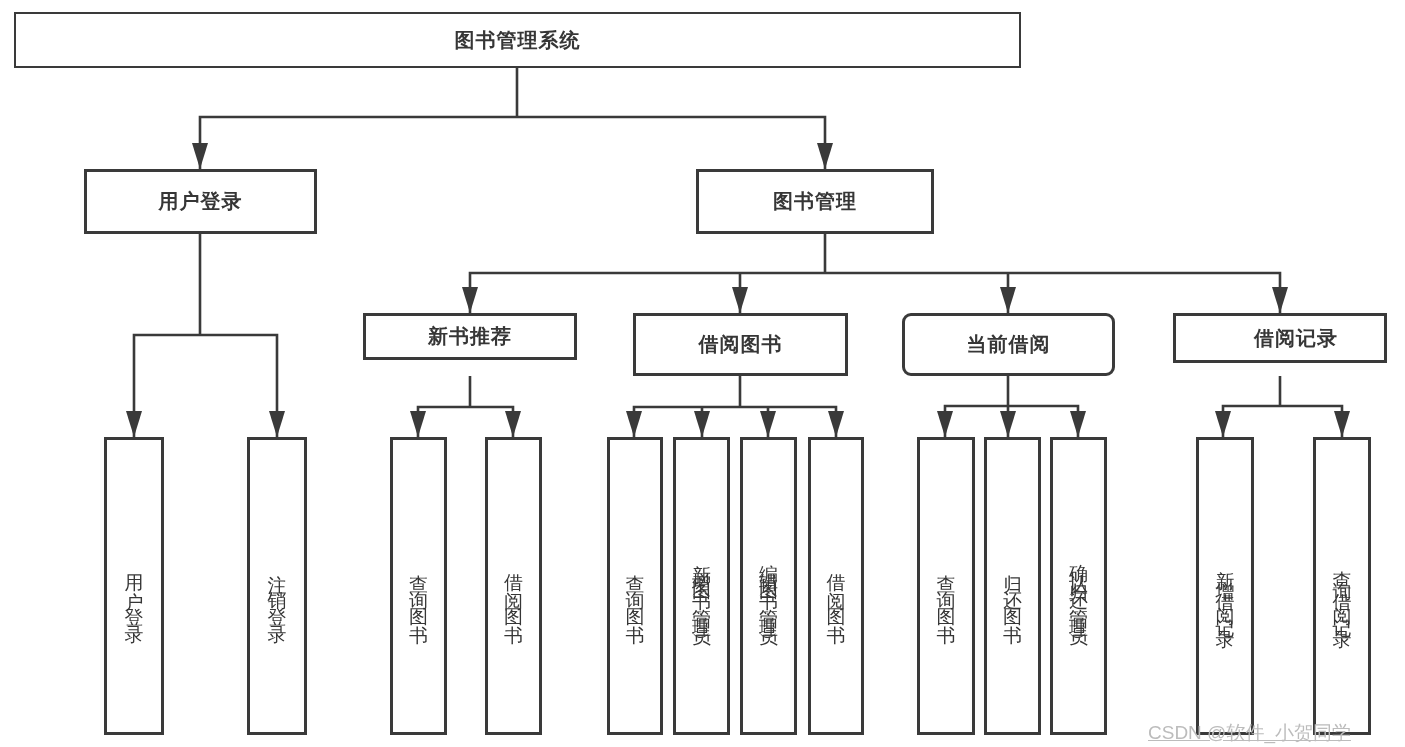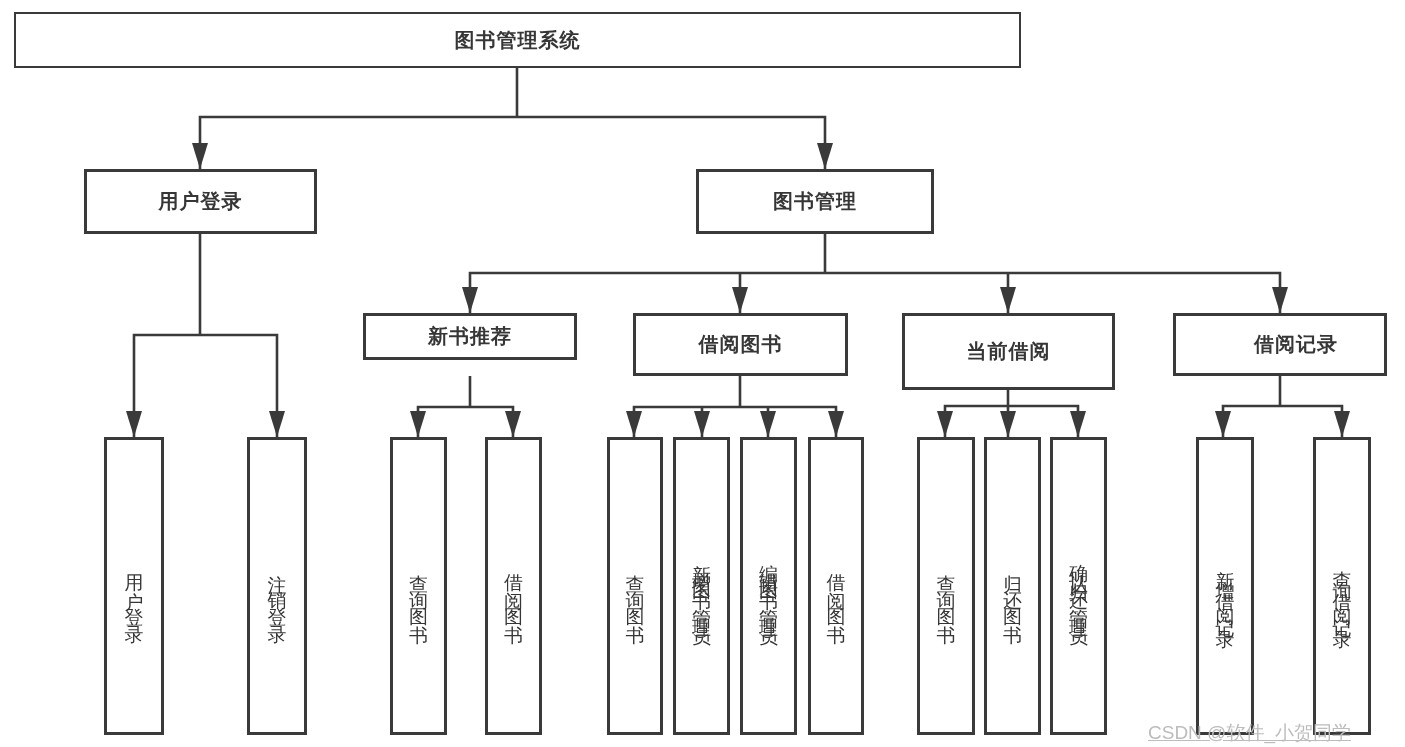--- a/index.html
+++ b/index.html
@@ -137,24 +137,24 @@
   <div class="node" style="left:696px;top:169px;width:238px;height:65px;">
     <span class="h-label">图书管理</span>
   </div>
 
   <div class="node" style="left:363px;top:313px;width:214px;height:47px;">
     <span class="h-label">新书推荐</span>
   </div>
   <div class="node" style="left:633px;top:313px;width:215px;height:63px;">
     <span class="h-label">借阅图书</span>
   </div>
-  <div class="node" style="left:902px;top:313px;width:213px;height:77px;">
+  <div class="node" style="left:902px;top:313px;width:213px;height:63px;border-radius:9px;">
     <span class="h-label">当前借阅</span>
   </div>
-  <div class="node" style="left:1173px;top:313px;width:214px;height:63px;padding-left:32px;">
+  <div class="node" style="left:1173px;top:313px;width:214px;height:50px;padding-left:32px;">
     <span class="h-label">借阅记录</span>
   </div>
 
   <div class="node" style="left:104px;top:437px;width:60px;height:298px;">
     <span class="v-label v-short">用户登录</span>
   </div>
   <div class="node" style="left:247px;top:437px;width:60px;height:298px;">
     <span class="v-label v-short">注销登录</span>
   </div>
 

